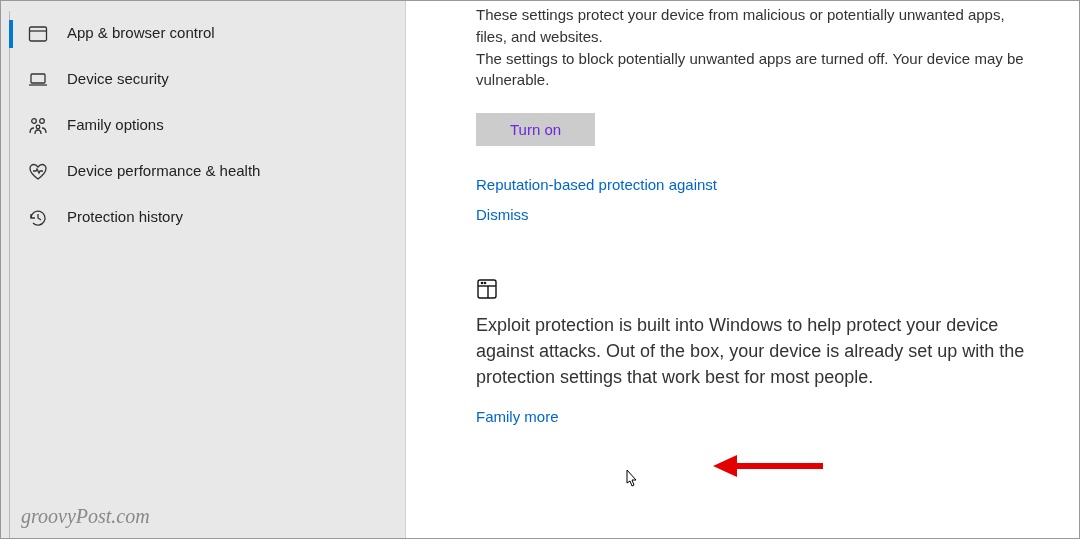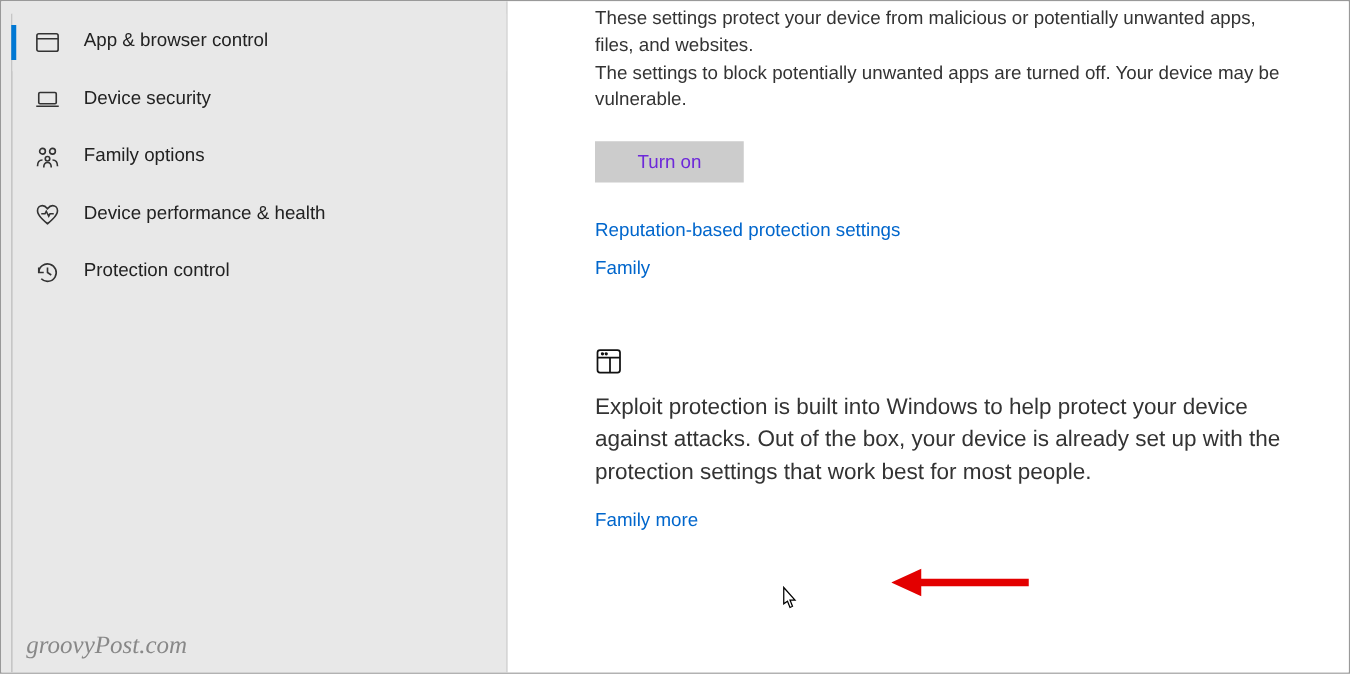--- a/index.html
+++ b/index.html
@@ -196,32 +196,32 @@
         <span class="sidebar-label">Device performance &amp; health</span>
       </div>
       <div class="sidebar-item">
         <span class="sidebar-icon">
           <svg width="20" height="20" viewBox="0 0 20 20" fill="none" stroke="#333" stroke-width="1.3">
             <path d="M3 10 A7 7 0 1 1 5 15"></path>
             <path d="M3 6 L3 10 L7 10"></path>
             <path d="M10 6 L10 10 L13 12"></path>
           </svg>
         </span>
-        <span class="sidebar-label">Protection control</span>
+        <span class="sidebar-label">Protection history</span>
       </div>
     </div>
     <div class="watermark">groovyPost.com</div>
   </div>
 
   <div class="content">
     <p class="desc-text">These settings protect your device from malicious or potentially unwanted apps, files, and websites.</p>
     <p class="desc-text">The settings to block potentially unwanted apps are turned off. Your device may be vulnerable.</p>
     <button class="btn">Turn on</button>
-    <a class="link settings-link">Reputation-based protection settings</a>
-    <a class="link dismiss-link">Family</a>
+    <a class="link settings-link">Reputation-based protection against</a>
+    <a class="link dismiss-link">Dismiss</a>
 
     <div class="section-header">
       <span class="section-icon">
         <svg width="22" height="22" viewBox="0 0 22 22" fill="none" stroke="#111" stroke-width="1.4">
           <rect x="2" y="2" width="18" height="18" rx="2"></rect>
           <line x1="2" y1="8" x2="20" y2="8"></line>
           <line x1="12" y1="8" x2="12" y2="20"></line>
           <circle cx="6" cy="5" r="0.6" fill="#111"></circle>
           <circle cx="9" cy="5" r="0.6" fill="#111"></circle>
         </svg>

